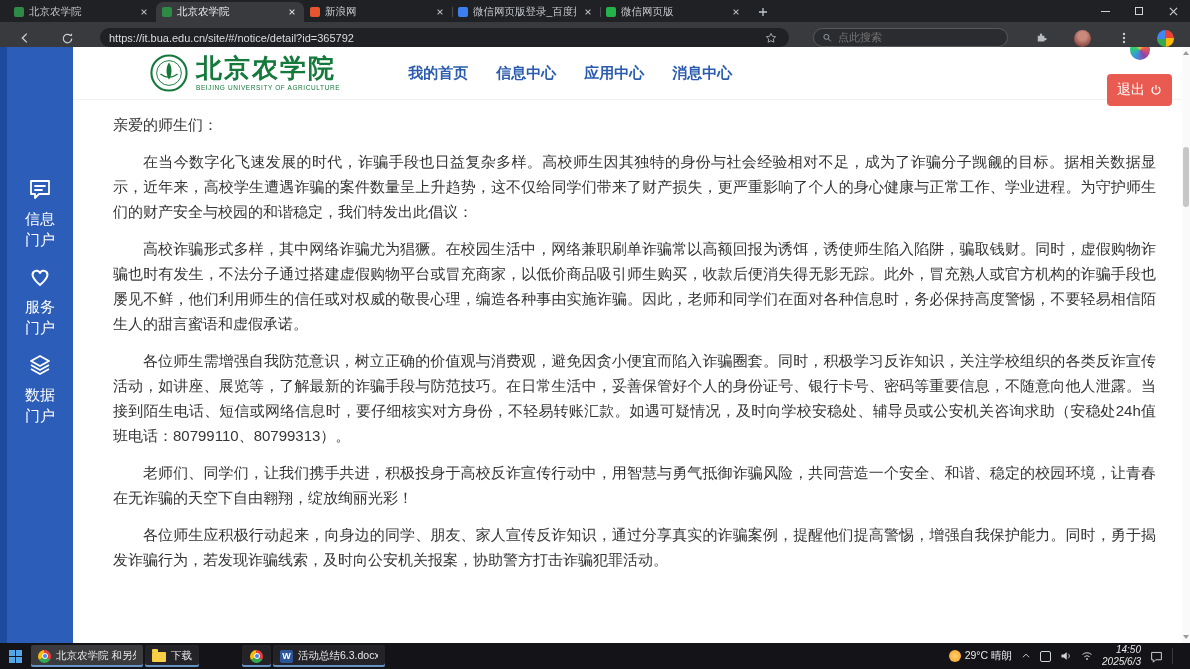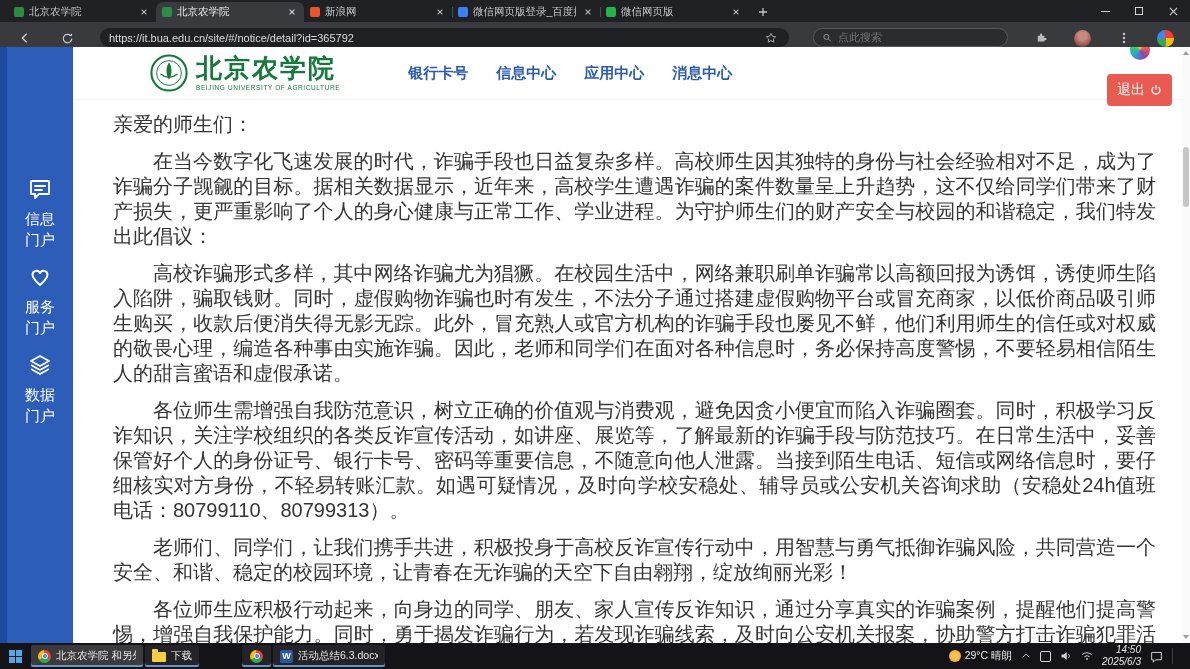--- a/index.html
+++ b/index.html
@@ -54,21 +54,21 @@
   .logo-cn { color:#14793b; font-size:26px; font-weight:bold; font-family:"Liberation Serif","DejaVu Serif",serif; letter-spacing:2px; line-height:26px; }
   .logo-en { color:#14793b; font-size:6.5px; letter-spacing:0.6px; margin-top:2px; text-align:center; white-space:nowrap; }
   .site-nav { display:flex; gap:28px; margin-left:68px; }
   .site-nav a { color:#2c5cb0; font-size:15px; font-weight:bold; text-decoration:none; cursor:pointer; white-space:nowrap; }
   .header-right { margin-left:auto; display:flex; align-items:center; gap:14px; padding-right:18px;flex-direction:column; }
   .palette { width:20px; height:20px; border-radius:50%; cursor:pointer;
              background:conic-gradient(#f6c344,#ea5a4f,#8e44ad,#3498db,#2ecc71,#f6c344); }
   .logout { display:flex; align-items:center; gap:5px; background:#e95a50; color:#fff; border:none; border-radius:4px;
             padding:7px 10px; font-size:14px; cursor:pointer; font-family:inherit; }
 
-  .content { flex:1; padding:13px 34px 16px 40px; color:#353535; font-size:20px; line-height:25px; text-align:justify; overflow:hidden; }
+  .content { flex:1; padding:13px 34px 16px 40px; color:#353535; font-size:15px; line-height:25px; text-align:justify; overflow:hidden; }
   .salutation { text-indent:0; }
   .para { text-indent:2em;margin-top:12px; }
   .signatures { margin-top:66px; text-align:right; }
   .signatures p { line-height:25px; }
 
   .scrollbar { position:absolute; right:0; top:0; bottom:0; width:8px; background:#fafafa; }
   .sb-arrow-up { position:absolute; top:4px; left:1px; width:0; height:0; border-left:3px solid transparent; border-right:3px solid transparent; border-bottom:4px solid #9a9a9a; }
   .sb-arrow-down { position:absolute; bottom:4px; left:1px; width:0; height:0; border-left:3px solid transparent; border-right:3px solid transparent; border-top:4px solid #9a9a9a; }
   .sb-thumb { position:absolute; top:100px; left:1px; width:6px; height:60px; background:#c6c6c6; border-radius:3px; }
 
@@ -256,21 +256,21 @@
             <path d="M20 9 C 16.5 14, 16.5 21, 20 27 C 23.5 21, 23.5 14, 20 9 Z" fill="#14793b"></path>
             <path d="M11 21 q 9 7 18 0" stroke="#14793b" stroke-width="1.4" fill="none"></path>
           </svg>
           <div class="logo-text">
             <div class="logo-cn">北京农学院</div>
             <div class="logo-en">BEIJING UNIVERSITY OF AGRICULTURE</div>
           </div>
         </div>
 
         <nav class="site-nav">
-          <a>银行卡号</a>
+          <a>我的首页</a>
           <a>信息中心</a>
           <a>应用中心</a>
           <a>消息中心</a>
         </nav>
 
         <div class="header-right">
           <div class="palette"></div>
           <button class="logout">
             <span>退出</span>
             <svg width="12" height="12" viewBox="0 0 24 24" fill="none" stroke="#fff" stroke-width="2.5">

